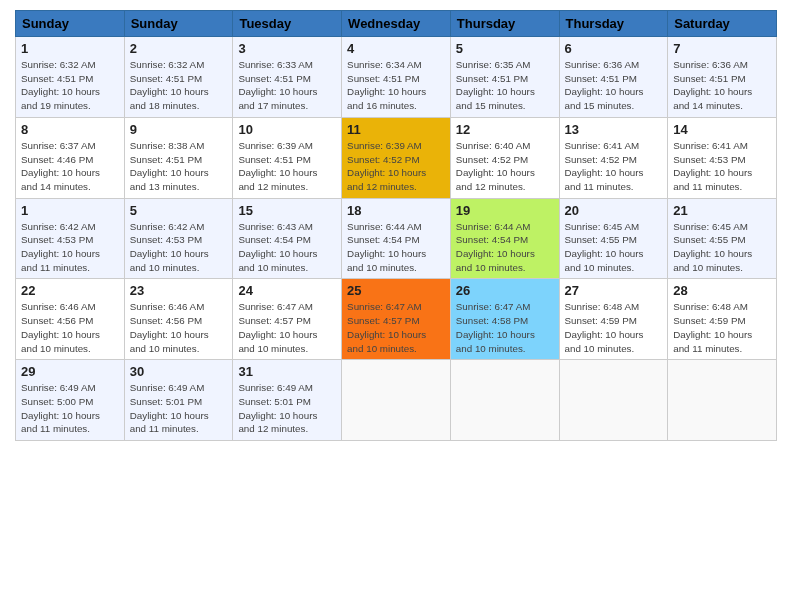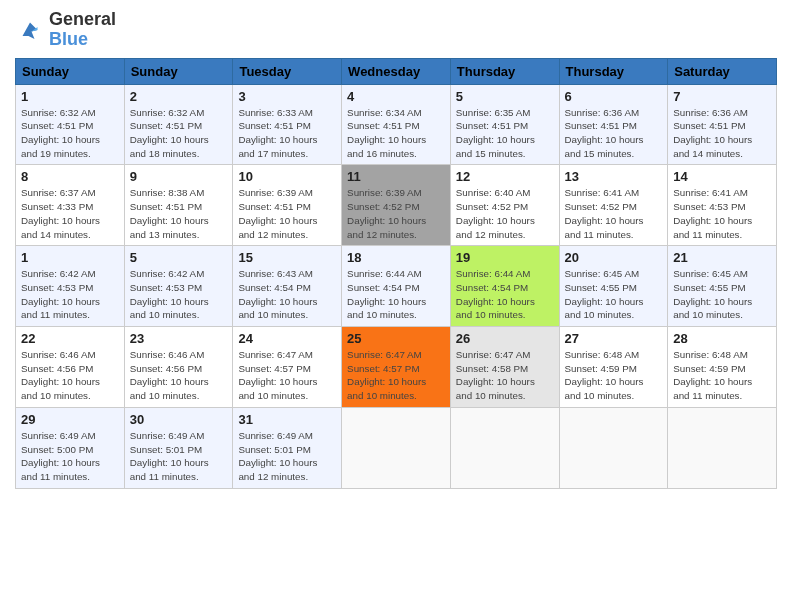--- a/index.html
+++ b/index.html
@@ -97,36 +97,20 @@
       background: #f9f9f9 !important;
     }
     .last-row td {
       min-height: 60px;
     }
   </style>
 </head>
 <body>
 
 <div class="page">
-  <div class="header">
-    <div class="logo">
-      <svg class="logo-bird" viewBox="0 0 40 40" xmlns="http://www.w3.org/2000/svg">
-        <polygon points="10,28 20,10 30,20 22,22 26,32 18,28" fill="#3a7abf"></polygon>
-        <polygon points="22,22 30,16 30,20" fill="#5aafef"></polygon>
-      </svg>
-      <div style="display:flex;flex-direction:column;line-height:1.1;">
-        <span class="logo-text">General</span>
-        <span class="logo-text"><span>Blue</span></span>
-      </div>
-    </div>
-    <div class="title-block">
-      <div class="month-title"></div>
-      <div class="location"></div>
-    </div>
-  </div>
 
   <table class="calendar">
     <thead>
       <tr>
       <th>Sunday</th>
           <th>Sunday</th>
           <th>Tuesday</th>
           <th>Wednesday</th>
           <th>Thursday</th>
           <th>Thursday</th>
@@ -182,39 +166,39 @@
             <div class="day-info" style="white-space: pre-line;">Sunrise: 6:36 AM
 Sunset: 4:51 PM
 Daylight: 10 hours
 and 14 minutes.</div>
           </td>
         </tr>
         <tr>
           <td style="background: rgb(255, 255, 255);">
             <span class="day-number">8</span>
             <div class="day-info" style="white-space: pre-line;">Sunrise: 6:37 AM
-Sunset: 4:33 PM
+Sunset: 4:46 PM
 Daylight: 10 hours
 and 14 minutes.</div>
           </td>
           <td style="background: rgb(255, 255, 255);">
             <span class="day-number">9</span>
             <div class="day-info" style="white-space: pre-line;">Sunrise: 8:38 AM
 Sunset: 4:51 PM
 Daylight: 10 hours
 and 13 minutes.</div>
           </td>
           <td style="background: rgb(255, 255, 255);">
             <span class="day-number">10</span>
             <div class="day-info" style="white-space: pre-line;">Sunrise: 6:39 AM
 Sunset: 4:51 PM
 Daylight: 10 hours
 and 12 minutes.</div>
           </td>
-          <td style="background: #a3a3a3;">
+          <td style="background: #eab308;">
             <span class="day-number">11</span>
             <div class="day-info" style="white-space: pre-line;">Sunrise: 6:39 AM
 Sunset: 4:52 PM
 Daylight: 10 hours
 and 12 minutes.</div>
           </td>
           <td style="background: rgb(255, 255, 255);">
             <span class="day-number">12</span>
             <div class="day-info" style="white-space: pre-line;">Sunrise: 6:40 AM
 Sunset: 4:52 PM
@@ -309,21 +293,21 @@
 Daylight: 10 hours
 and 10 minutes.</div>
           </td>
           <td style="background: #f97316;">
             <span class="day-number">25</span>
             <div class="day-info" style="white-space: pre-line;">Sunrise: 6:47 AM
 Sunset: 4:57 PM
 Daylight: 10 hours
 and 10 minutes.</div>
           </td>
-          <td style="background: #e5e5e5;">
+          <td style="background: #7dd3fc;">
             <span class="day-number">26</span>
             <div class="day-info" style="white-space: pre-line;">Sunrise: 6:47 AM
 Sunset: 4:58 PM
 Daylight: 10 hours
 and 10 minutes.</div>
           </td>
           <td style="background: rgb(255, 255, 255);">
             <span class="day-number">27</span>
             <div class="day-info" style="white-space: pre-line;">Sunrise: 6:48 AM
 Sunset: 4:59 PM

